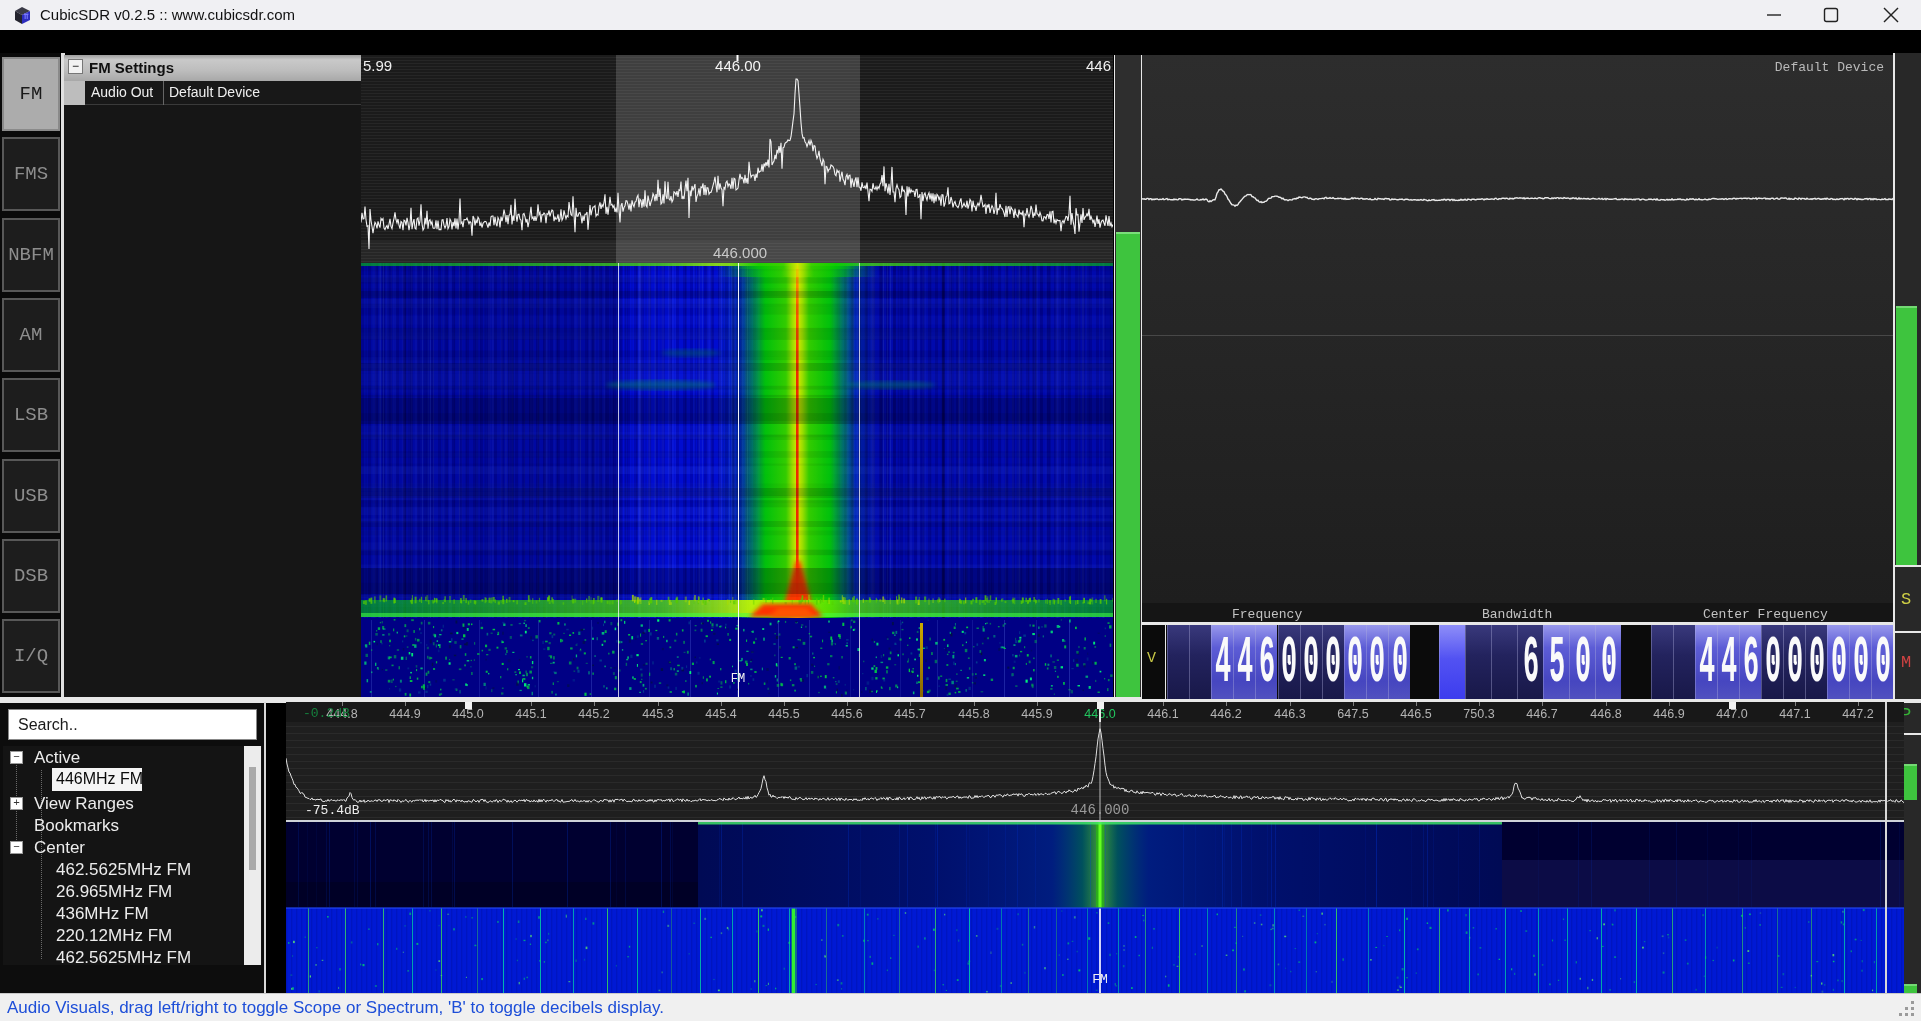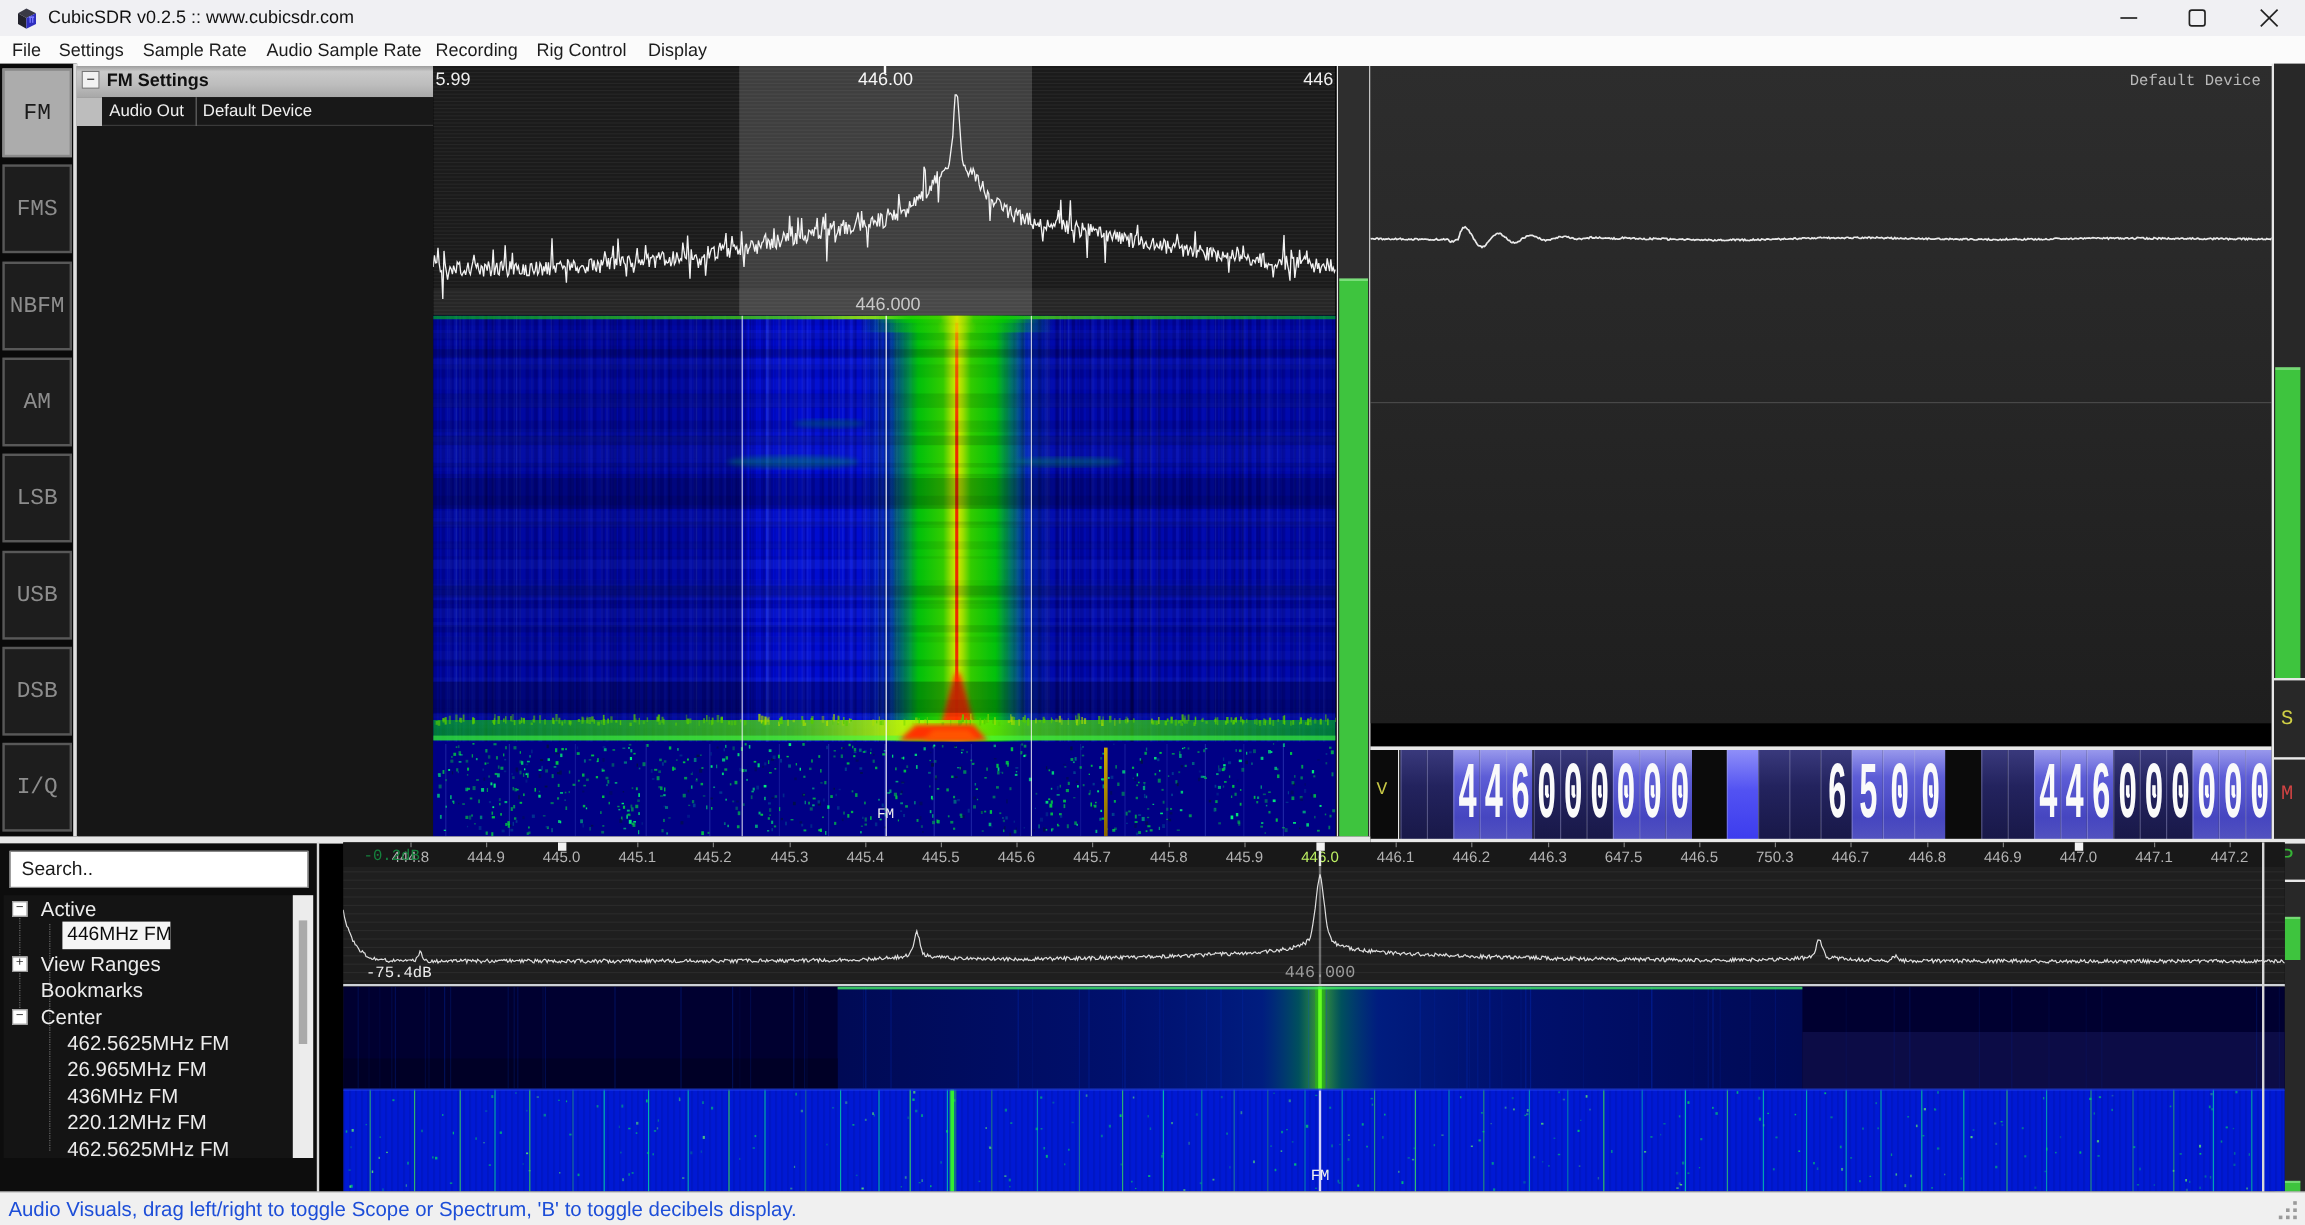--- a/index.html
+++ b/index.html
@@ -66,21 +66,21 @@
 .titem { position:absolute; left:31px; font-size:17px; color:#ececec; white-space:nowrap; }
 .titem2 { position:absolute; left:53px; font-size:17px; color:#ececec; white-space:nowrap; }
 .tbox { position:absolute; left:7px; width:13px; height:13px; background:#fff; border:1px solid #999;
   font-size:11px; line-height:11px; text-align:center; color:#333; font-family:"Liberation Mono",monospace; }
 #hilite { position:absolute; left:49px; top:22px; width:90px; height:23px; background:#f5f5f5; }
 #hilite span { position:absolute; left:4px; top:2px; font-size:16px; color:#0a0a0a; white-space:nowrap; }
 
 #botpanel { left:267px; top:702px; width:1618px; height:291px; background:#161616;margin-left:19px; }
 #ruler { position:absolute; left:0; top:0; width:1618px; height:20px; background:#181818; }
 .rlab { position:absolute; top:5px; width:60px; text-align:center; font-size:12.5px; color:#b4b4b4; }
-.rlab.c { color:#bef264; }
+.rlab.c { color:#22c55e; }
 .rtick { position:absolute; top:0; width:1px; height:4px; background:#808080; }
 .rtickb { position:absolute; top:0; width:7px; height:7px; background:#f2f2f2; }
 #specBot { position:absolute; left:0; top:20px; width:1618px; height:98px; }
 #wfBot { position:absolute; left:0; top:120px; width:1618px; height:171px; }
 #botLine { position:absolute; left:0; top:118px; width:1618px; height:2px; background:#cfd3d8; }
 #leftline { left:264px; top:702px; width:2px; height:291px; background:#d8d8d8; }
 #rightline { left:1885px; top:702px; width:2px; height:291px; background:#d8d8d8; }
 
 #statusbar { left:0; top:993px; width:1921px; height:28px; background:#f0f0f0; border-top:1px solid #c9c9c9; }
 #statusbar span { position:absolute; left:7px; top:4px; font-size:17px; color:#1d4ed8; }
@@ -99,29 +99,20 @@
   </svg>
   <span class="abs" id="title">CubicSDR v0.2.5 :: www.cubicsdr.com</span>
   <svg class="abs" style="left:1760px;top:0" width="161" height="30" viewBox="0 0 161 30">
     <line x1="7" y1="15" x2="21" y2="15" stroke="#222" stroke-width="1.4"></line>
     <rect x="64.5" y="8.5" width="13" height="13" rx="2" fill="none" stroke="#222" stroke-width="1.4"></rect>
     <line x1="124" y1="8" x2="138" y2="22" stroke="#222" stroke-width="1.4"></line>
     <line x1="138" y1="8" x2="124" y2="22" stroke="#222" stroke-width="1.4"></line>
   </svg>
 </div>
 
-<div class="abs" id="menubar">
-  <span class="mi" style="left:10px">File</span>
-  <span class="mi" style="left:49px">Settings</span>
-  <span class="mi" style="left:119px">Sample Rate</span>
-  <span class="mi" style="left:222px">Audio Sample Rate</span>
-  <span class="mi" style="left:363px">Recording</span>
-  <span class="mi" style="left:447px">Rig Control</span>
-  <span class="mi" style="left:540px">Display</span>
-</div>
 
 <div class="abs" id="sidebar">
   <div class="modebtn active" style="top:4px">FM</div>
   <div class="modebtn" style="top:84px">FMS</div>
   <div class="modebtn" style="top:165px">NBFM</div>
   <div class="modebtn" style="top:245px">AM</div>
   <div class="modebtn" style="top:325px">LSB</div>
   <div class="modebtn" style="top:406px">USB</div>
   <div class="modebtn" style="top:486px">DSB</div>
   <div class="modebtn" style="top:566px">I/Q</div>
@@ -1738,20 +1729,25 @@
       <stop offset="0.5" stop-color="#262626"></stop>
       <stop offset="1" stop-color="#1e1e1e"></stop>
     </linearGradient>
   </defs>
   <rect width="751" height="548" fill="url(#scbg)"></rect>
   <rect x="0" y="280" width="751" height="1" fill="#ffffff" opacity="0.16"></rect>
   <path d="M0.0 143.6L1.0 144.1L2.0 143.8L3.0 144.2L4.0 144.2L5.0 143.4L6.0 143.4L7.0 144.5L8.0 143.7L9.0 143.7L10.0 144.8L11.0 144.1L12.0 144.6L13.0 144.1L14.0 144.3L15.0 143.7L16.0 144.3L17.0 144.7L18.0 144.2L19.0 144.5L20.0 144.4L21.0 143.6L22.0 144.6L23.0 144.3L24.0 143.9L25.0 143.6L26.0 144.8L27.0 144.2L28.0 144.6L29.0 144.8L30.0 144.6L31.0 144.9L32.0 144.1L33.0 144.7L34.0 144.2L35.0 144.9L36.0 144.9L37.0 143.8L38.0 143.8L39.0 143.9L40.0 145.0L41.0 144.3L42.0 144.5L43.0 144.1L44.0 144.4L45.0 144.2L46.0 144.2L47.0 144.5L48.0 144.5L49.0 145.0L50.0 144.7L51.0 145.0L52.0 144.9L53.0 145.1L54.0 144.7L55.0 143.9L56.0 144.9L57.0 145.1L58.0 145.0L59.0 144.5L60.0 144.7L61.0 144.0L62.0 144.9L63.0 144.5L64.0 144.1L65.0 144.6L66.0 146.3L67.0 146.9L68.0 145.7L69.0 146.6L70.0 145.7L71.0 144.9L72.0 144.6L73.0 144.8L74.0 142.0L75.0 138.3L76.0 137.0L77.0 134.7L78.0 134.8L79.0 134.0L80.0 135.1L81.0 136.1L82.0 136.8L83.0 139.1L84.0 139.9L85.0 141.5L86.0 144.1L87.0 145.1L88.0 146.9L89.0 148.5L90.0 149.8L91.0 149.9L92.0 150.1L93.0 151.2L94.0 150.1L95.0 150.4L96.0 149.5L97.0 147.7L98.0 146.7L99.0 145.5L100.0 144.4L101.0 143.1L102.0 142.0L103.0 141.2L104.0 140.9L105.0 139.8L106.0 139.4L107.0 139.8L108.0 139.4L109.0 139.9L110.0 141.5L111.0 141.7L112.0 142.6L113.0 142.8L114.0 144.3L115.0 145.4L116.0 145.3L117.0 146.8L118.0 147.3L119.0 146.7L120.0 147.6L121.0 147.2L122.0 147.2L123.0 146.3L124.0 146.2L125.0 145.6L126.0 143.9L127.0 143.2L128.0 143.4L129.0 143.2L130.0 141.7L131.0 141.6L132.0 141.6L133.0 141.1L134.0 141.1L135.0 141.2L136.0 141.6L137.0 142.2L138.0 142.2L139.0 142.8L140.0 143.8L141.0 143.2L142.0 144.4L143.0 145.0L144.0 144.7L145.0 144.8L146.0 145.7L147.0 144.9L148.0 144.8L149.0 144.9L150.0 145.1L151.0 144.0L152.0 143.9L153.0 143.6L154.0 143.9L155.0 143.1L156.0 143.3L157.0 142.1L158.0 142.2L159.0 142.5L160.0 142.7L161.0 142.1L162.0 141.9L163.0 141.9L164.0 142.6L165.0 142.3L166.0 143.4L167.0 143.7L168.0 143.0L169.0 143.4L170.0 144.3L171.0 144.2L172.0 144.6L173.0 144.0L174.0 143.7L175.0 143.9L176.0 144.5L177.0 143.7L178.0 143.6L179.0 143.6L180.0 143.4L181.0 143.2L182.0 143.8L183.0 142.5L184.0 142.2L185.0 143.4L186.0 143.3L187.0 143.4L188.0 142.6L189.0 143.4L190.0 143.4L191.0 142.6L192.0 143.4L193.0 143.7L194.0 143.6L195.0 143.5L196.0 143.3L197.0 143.5L198.0 143.4L199.0 143.2L200.0 144.0L201.0 143.6L202.0 144.3L203.0 143.2L204.0 144.4L205.0 144.0L206.0 144.3L207.0 144.2L208.0 144.1L209.0 143.6L210.0 142.7L211.0 143.7L212.0 142.9L213.0 143.0L214.0 143.5L215.0 143.4L216.0 143.3L217.0 144.0L218.0 143.6L219.0 143.3L220.0 143.3L221.0 144.2L222.0 143.8L223.0 144.3L224.0 143.7L225.0 143.6L226.0 144.1L227.0 144.5L228.0 143.7L229.0 144.6L230.0 144.7L231.0 144.6L232.0 144.6L233.0 143.4L234.0 144.3L235.0 144.6L236.0 143.4L237.0 143.7L238.0 143.7L239.0 144.0L240.0 143.9L241.0 144.0L242.0 144.4L243.0 143.4L244.0 143.5L245.0 143.7L246.0 143.7L247.0 143.7L248.0 145.0L249.0 144.9L250.0 143.9L251.0 144.5L252.0 144.3L253.0 144.3L254.0 144.4L255.0 144.8L256.0 144.8L257.0 144.5L258.0 144.2L259.0 144.4L260.0 144.1L261.0 144.7L262.0 145.0L263.0 144.5L264.0 144.1L265.0 144.2L266.0 144.5L267.0 144.8L268.0 145.1L269.0 144.5L270.0 145.2L271.0 144.9L272.0 144.7L273.0 144.6L274.0 144.8L275.0 145.2L276.0 144.8L277.0 145.2L278.0 144.9L279.0 144.6L280.0 145.1L281.0 145.3L282.0 144.4L283.0 144.9L284.0 144.9L285.0 145.6L286.0 145.7L287.0 144.9L288.0 145.6L289.0 145.4L290.0 144.7L291.0 145.0L292.0 144.5L293.0 145.4L294.0 145.2L295.0 145.5L296.0 145.4L297.0 145.2L298.0 145.3L299.0 145.1L300.0 144.5L301.0 145.1L302.0 144.3L303.0 144.5L304.0 145.4L305.0 144.4L306.0 144.5L307.0 144.5L308.0 145.5L309.0 144.6L310.0 144.3L311.0 145.5L312.0 144.4L313.0 145.4L314.0 145.2L315.0 145.4L316.0 145.5L317.0 145.0L318.0 145.3L319.0 144.2L320.0 145.2L321.0 144.8L322.0 145.0L323.0 144.2L324.0 145.1L325.0 145.3L326.0 144.1L327.0 144.4L328.0 144.7L329.0 145.1L330.0 144.2L331.0 144.1L332.0 144.2L333.0 144.7L334.0 144.8L335.0 144.3L336.0 144.2L337.0 144.2L338.0 144.1L339.0 144.2L340.0 143.7L341.0 144.2L342.0 144.9L343.0 144.1L344.0 144.5L345.0 143.6L346.0 144.3L347.0 144.4L348.0 144.3L349.0 144.0L350.0 143.9L351.0 144.1L352.0 144.4L353.0 143.4L354.0 143.3L355.0 144.2L356.0 144.4L357.0 143.8L358.0 143.7L359.0 144.0L360.0 143.2L361.0 143.3L362.0 143.2L363.0 143.7L364.0 143.3L365.0 143.2L366.0 143.8L367.0 144.1L368.0 143.2L369.0 143.8L370.0 143.3L371.0 143.9L372.0 143.5L373.0 143.0L374.0 143.0L375.0 142.7L376.0 143.3L377.0 143.1L378.0 142.8L379.0 143.1L380.0 143.0L381.0 143.6L382.0 142.7L383.0 143.9L384.0 143.2L385.0 143.3L386.0 143.1L387.0 143.6L388.0 143.6L389.0 143.2L390.0 143.1L391.0 143.4L392.0 143.6L393.0 143.0L394.0 143.4L395.0 143.8L396.0 143.1L397.0 142.7L398.0 142.7L399.0 143.4L400.0 143.3L401.0 143.7L402.0 143.6L403.0 142.7L404.0 142.7L405.0 142.8L406.0 142.7L407.0 143.4L408.0 143.6L409.0 143.7L410.0 142.8L411.0 143.6L412.0 142.9L413.0 143.0L414.0 143.5L415.0 142.6L416.0 142.6L417.0 143.6L418.0 142.9L419.0 143.0L420.0 143.3L421.0 143.5L422.0 142.5L423.0 143.0L424.0 143.2L425.0 143.2L426.0 142.9L427.0 143.4L428.0 143.9L429.0 143.2L430.0 143.4L431.0 142.8L432.0 143.1L433.0 143.6L434.0 142.9L435.0 144.0L436.0 144.0L437.0 142.9L438.0 144.1L439.0 143.3L440.0 143.9L441.0 143.9L442.0 143.3L443.0 143.8L444.0 143.8L445.0 144.0L446.0 143.3L447.0 144.0L448.0 144.3L449.0 143.9L450.0 143.8L451.0 143.2L452.0 143.7L453.0 143.6L454.0 144.1L455.0 144.1L456.0 143.9L457.0 143.4L458.0 144.1L459.0 144.1L460.0 143.5L461.0 144.5L462.0 144.2L463.0 143.4L464.0 144.6L465.0 143.5L466.0 143.8L467.0 144.3L468.0 144.2L469.0 144.2L470.0 144.3L471.0 144.1L472.0 143.9L473.0 143.7L474.0 143.6L475.0 144.5L476.0 144.6L477.0 144.3L478.0 144.6L479.0 144.1L480.0 143.9L481.0 144.1L482.0 144.8L483.0 143.7L484.0 144.3L485.0 144.0L486.0 144.7L487.0 144.2L488.0 144.1L489.0 144.3L490.0 144.5L491.0 144.8L492.0 144.2L493.0 144.9L494.0 143.9L495.0 144.1L496.0 143.9L497.0 143.9L498.0 144.9L499.0 144.8L500.0 144.1L501.0 144.1L502.0 144.4L503.0 144.9L504.0 145.0L505.0 144.9L506.0 144.7L507.0 144.1L508.0 144.4L509.0 144.1L510.0 144.6L511.0 144.7L512.0 144.2L513.0 144.2L514.0 145.0L515.0 143.9L516.0 145.0L517.0 145.1L518.0 145.2L519.0 144.4L520.0 144.6L521.0 144.7L522.0 144.8L523.0 145.2L524.0 144.8L525.0 144.3L526.0 145.1L527.0 144.5L528.0 144.7L529.0 144.9L530.0 143.8L531.0 144.9L532.0 144.8L533.0 144.5L534.0 144.6L535.0 144.5L536.0 144.1L537.0 144.5L538.0 143.8L539.0 144.5L540.0 144.7L541.0 144.4L542.0 144.6L543.0 145.1L544.0 145.0L545.0 143.9L546.0 144.8L547.0 144.6L548.0 143.8L549.0 144.2L550.0 144.0L551.0 143.8L552.0 144.4L553.0 145.0L554.0 144.1L555.0 144.8L556.0 144.6L557.0 143.8L558.0 144.8L559.0 144.4L560.0 144.9L561.0 144.6L562.0 144.6L563.0 144.0L564.0 144.6L565.0 144.8L566.0 144.7L567.0 144.1L568.0 144.5L569.0 144.1L570.0 143.6L571.0 143.5L572.0 143.5L573.0 143.7L574.0 143.6L575.0 144.1L576.0 144.3L577.0 144.1L578.0 143.9L579.0 144.2L580.0 143.7L581.0 144.0L582.0 144.4L583.0 143.8L584.0 143.5L585.0 144.5L586.0 144.2L587.0 143.7L588.0 143.7L589.0 143.9L590.0 144.0L591.0 143.5L592.0 143.2L593.0 143.5L594.0 144.2L595.0 143.3L596.0 143.8L597.0 143.4L598.0 143.4L599.0 143.3L600.0 143.7L601.0 143.3L602.0 143.1L603.0 143.2L604.0 143.3L605.0 143.7L606.0 143.1L607.0 143.1L608.0 143.7L609.0 143.6L610.0 144.0L611.0 143.1L612.0 143.6L613.0 143.5L614.0 143.0L615.0 144.3L616.0 143.3L617.0 143.1L618.0 143.6L619.0 143.2L620.0 143.8L621.0 143.4L622.0 143.1L623.0 143.0L624.0 144.0L625.0 143.3L626.0 144.0L627.0 143.6L628.0 144.2L629.0 143.4L630.0 143.3L631.0 143.3L632.0 144.1L633.0 143.8L634.0 143.4L635.0 143.1L636.0 143.9L637.0 144.3L638.0 143.8L639.0 142.9L640.0 143.0L641.0 143.1L642.0 143.2L643.0 143.0L644.0 143.0L645.0 143.9L646.0 144.2L647.0 143.2L648.0 144.3L649.0 143.6L650.0 144.1L651.0 144.3L652.0 144.3L653.0 143.0L654.0 143.4L655.0 143.8L656.0 144.3L657.0 143.1L658.0 143.4L659.0 144.2L660.0 143.2L661.0 143.6L662.0 143.5L663.0 144.0L664.0 144.3L665.0 143.3L666.0 144.1L667.0 144.1L668.0 144.2L669.0 143.8L670.0 144.4L671.0 143.6L672.0 143.7L673.0 143.4L674.0 144.2L675.0 143.8L676.0 143.5L677.0 143.4L678.0 144.2L679.0 144.0L680.0 144.2L681.0 143.7L682.0 143.9L683.0 143.4L684.0 144.2L685.0 143.2L686.0 143.9L687.0 144.3L688.0 144.2L689.0 143.4L690.0 143.6L691.0 144.4L692.0 144.2L693.0 144.5L694.0 144.5L695.0 143.9L696.0 144.5L697.0 144.3L698.0 143.8L699.0 143.8L700.0 143.4L701.0 143.9L702.0 144.7L703.0 143.5L704.0 144.1L705.0 143.5L706.0 143.5L707.0 144.3L708.0 143.7L709.0 143.5L710.0 143.6L711.0 144.3L712.0 144.2L713.0 143.4L714.0 143.7L715.0 144.8L716.0 143.7L717.0 144.2L718.0 144.0L719.0 144.5L720.0 144.3L721.0 144.6L722.0 144.2L723.0 143.7L724.0 143.7L725.0 143.6L726.0 144.6L727.0 143.6L728.0 143.5L729.0 144.8L730.0 143.8L731.0 144.8L732.0 143.6L733.0 144.2L734.0 143.8L735.0 144.7L736.0 144.4L737.0 144.4L738.0 144.6L739.0 144.7L740.0 144.0L741.0 144.4L742.0 144.2L743.0 143.7L744.0 144.7L745.0 144.4L746.0 144.7L747.0 143.8L748.0 144.3L749.0 144.2L750.0 144.6L751.0 143.6L752.0 144.0" fill="none" stroke="#e9e9e9" stroke-width="1.4"></path>
   <text x="742" y="16" fill="#b9b9b9" font-size="13" text-anchor="end" font-family="Liberation Mono">Default Device</text>
 </svg>
 
+<div class="abs" id="lblrow">
+  <span class="dlbl" style="left:90px">Frequency</span>
+  <span class="dlbl" style="left:340px">Bandwidth</span>
+  <span class="dlbl" style="left:561px">Center Frequency</span>
+</div>
 <div class="abs" id="digits">
 <div class="dcell dark" style="left:25.0px;width:22.1px"></div>
 <div class="dcell dark" style="left:47.1px;width:22.1px"></div>
 <div class="dcell bright" style="left:69.2px;width:22.1px">
         <span class="dg">4</span>
       </div>
 <div class="dcell bright" style="left:91.3px;width:22.1px">
         <span class="dg">4</span>
       </div>
 <div class="dcell bright" style="left:113.4px;width:22.1px">

